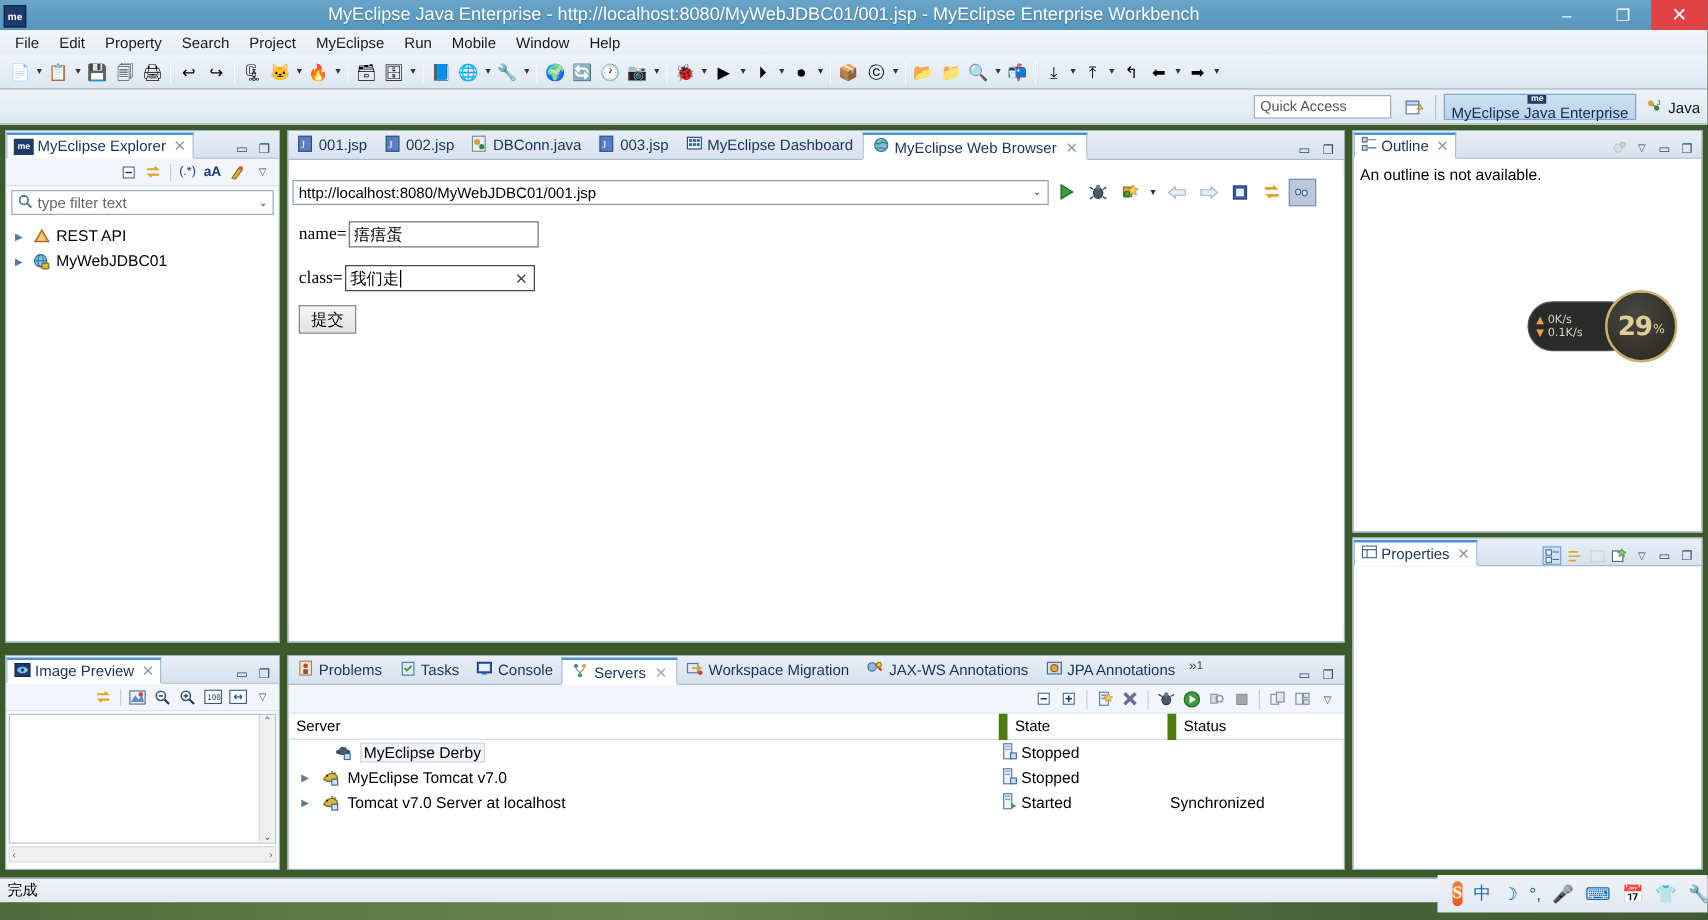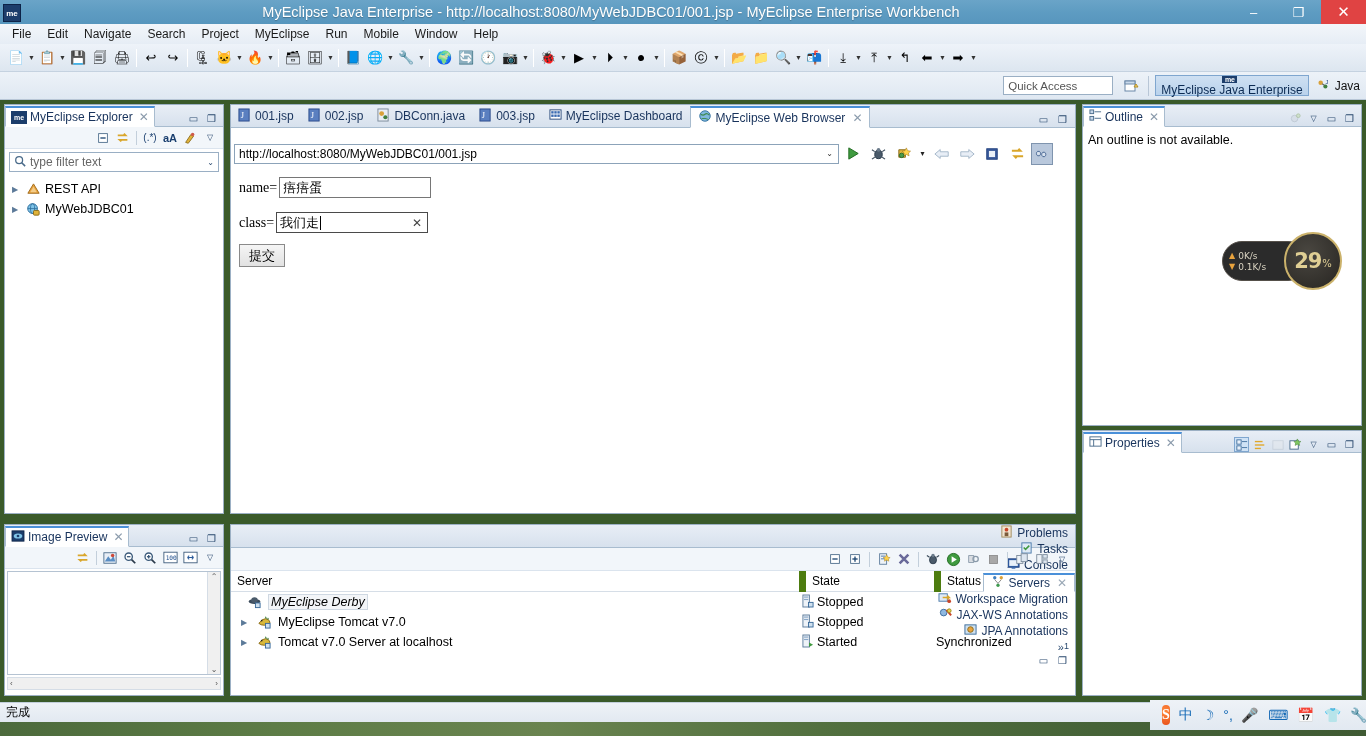--- a/index.html
+++ b/index.html
@@ -170,21 +170,21 @@
   .txt-input.focused { border:1px solid #4a4a4a; }
   .caret { display:inline-block; width:1px; height:14px; background:#000; margin-left:1px; }
   .clear-x { margin-left:auto; color:#444; font-size:12px; padding-right:2px; }
   .submit-btn {
     border:1px solid #8a8a8a; background: linear-gradient(to bottom,#f5f5f5,#e2e2e2);
     padding: 3px 9px; font-size: 13px; color:#000;
   }
   
   #bottom { left: 230px; top: 524px; width: 846px; height: 172px; }
   .bp-tabs { height:23px; background:linear-gradient(to bottom,#e8eef6,#d7e1ed);
-    display:flex;align-items:flex-end;border-bottom:1px solid #a8bccf;flex-direction:column; }
+    display:flex;align-items:flex-end;border-bottom:1px solid #a8bccf; }
   .table-head {
     display:flex; height:21px; background:#fff; border-bottom:1px solid #d6dee7;
     font-size:12px; color:#000; align-items:center;
   }
   .th { padding-left:6px; border-right:7px solid #4d7c0f; height:21px; line-height:21px; }
   .srow { display:flex; height:20px; align-items:center; font-size:12.5px; color:#000; }
   .scell { display:flex; align-items:center; gap:4px; }
   
   #outline { left: 1082px; top: 104px; width: 280px; height: 322px; }
   #props   { left: 1082px; top: 430px; width: 280px; height: 266px; }
@@ -252,21 +252,21 @@
   <div class="win-btns">
     <div class="win-btn">–</div>
     <div class="win-btn">❐</div>
     <div class="win-btn close">✕</div>
   </div>
 </div>
 
 <div class="menubar" id="menubar">
     <div class="menu-item">File</div>
     <div class="menu-item">Edit</div>
-    <div class="menu-item">Navigate</div>
+    <div class="menu-item">Property</div>
     <div class="menu-item">Search</div>
     <div class="menu-item">Project</div>
     <div class="menu-item">MyEclipse</div>
     <div class="menu-item">Run</div>
     <div class="menu-item">Mobile</div>
     <div class="menu-item">Window</div>
     <div class="menu-item">Help</div>
   </div>
 
 <div class="toolbar" id="maintoolbar">
@@ -771,21 +771,21 @@
     </span>
     <span class="vt" style="font-size:8px;color:#2a4a70;">▽</span>
   </div>
   <div class="table-head">
     <div class="th" style="width:575px;">Server</div>
     <div class="th" style="width:135px;">State</div>
     <div class="th" style="width:130px;border-right:none;">Status</div>
   </div>
   <div id="serverrows">
       <div class="srow">
-        <div class="scell" style="width: 575px; padding-left: 0; font-style: italic;">
+        <div class="scell" style="width: 575px; padding-left: 20px;">
           <span style="width: 12px; font-size: 8px; color: rgb(92, 122, 153);"></span>
           <span style="width: 17px; display: flex; align-items: center;">
             <svg width="15" height="14" viewBox="0 0 16 15">
               <ellipse cx="8" cy="7" rx="6.2" ry="2.6" fill="#3a4a5a"></ellipse>
               <ellipse cx="8" cy="5.5" rx="3.4" ry="3" fill="#4a5a6a"></ellipse>
               <rect x="9" y="8.5" width="5" height="5" fill="#cfe0ee" stroke="#3a6a9a"></rect>
             </svg>
           </span>
           <span style="background: rgb(243, 245, 248); border: 1px solid rgb(207, 216, 226); padding: 0px 2px;">MyEclipse Derby</span>
         </div>

